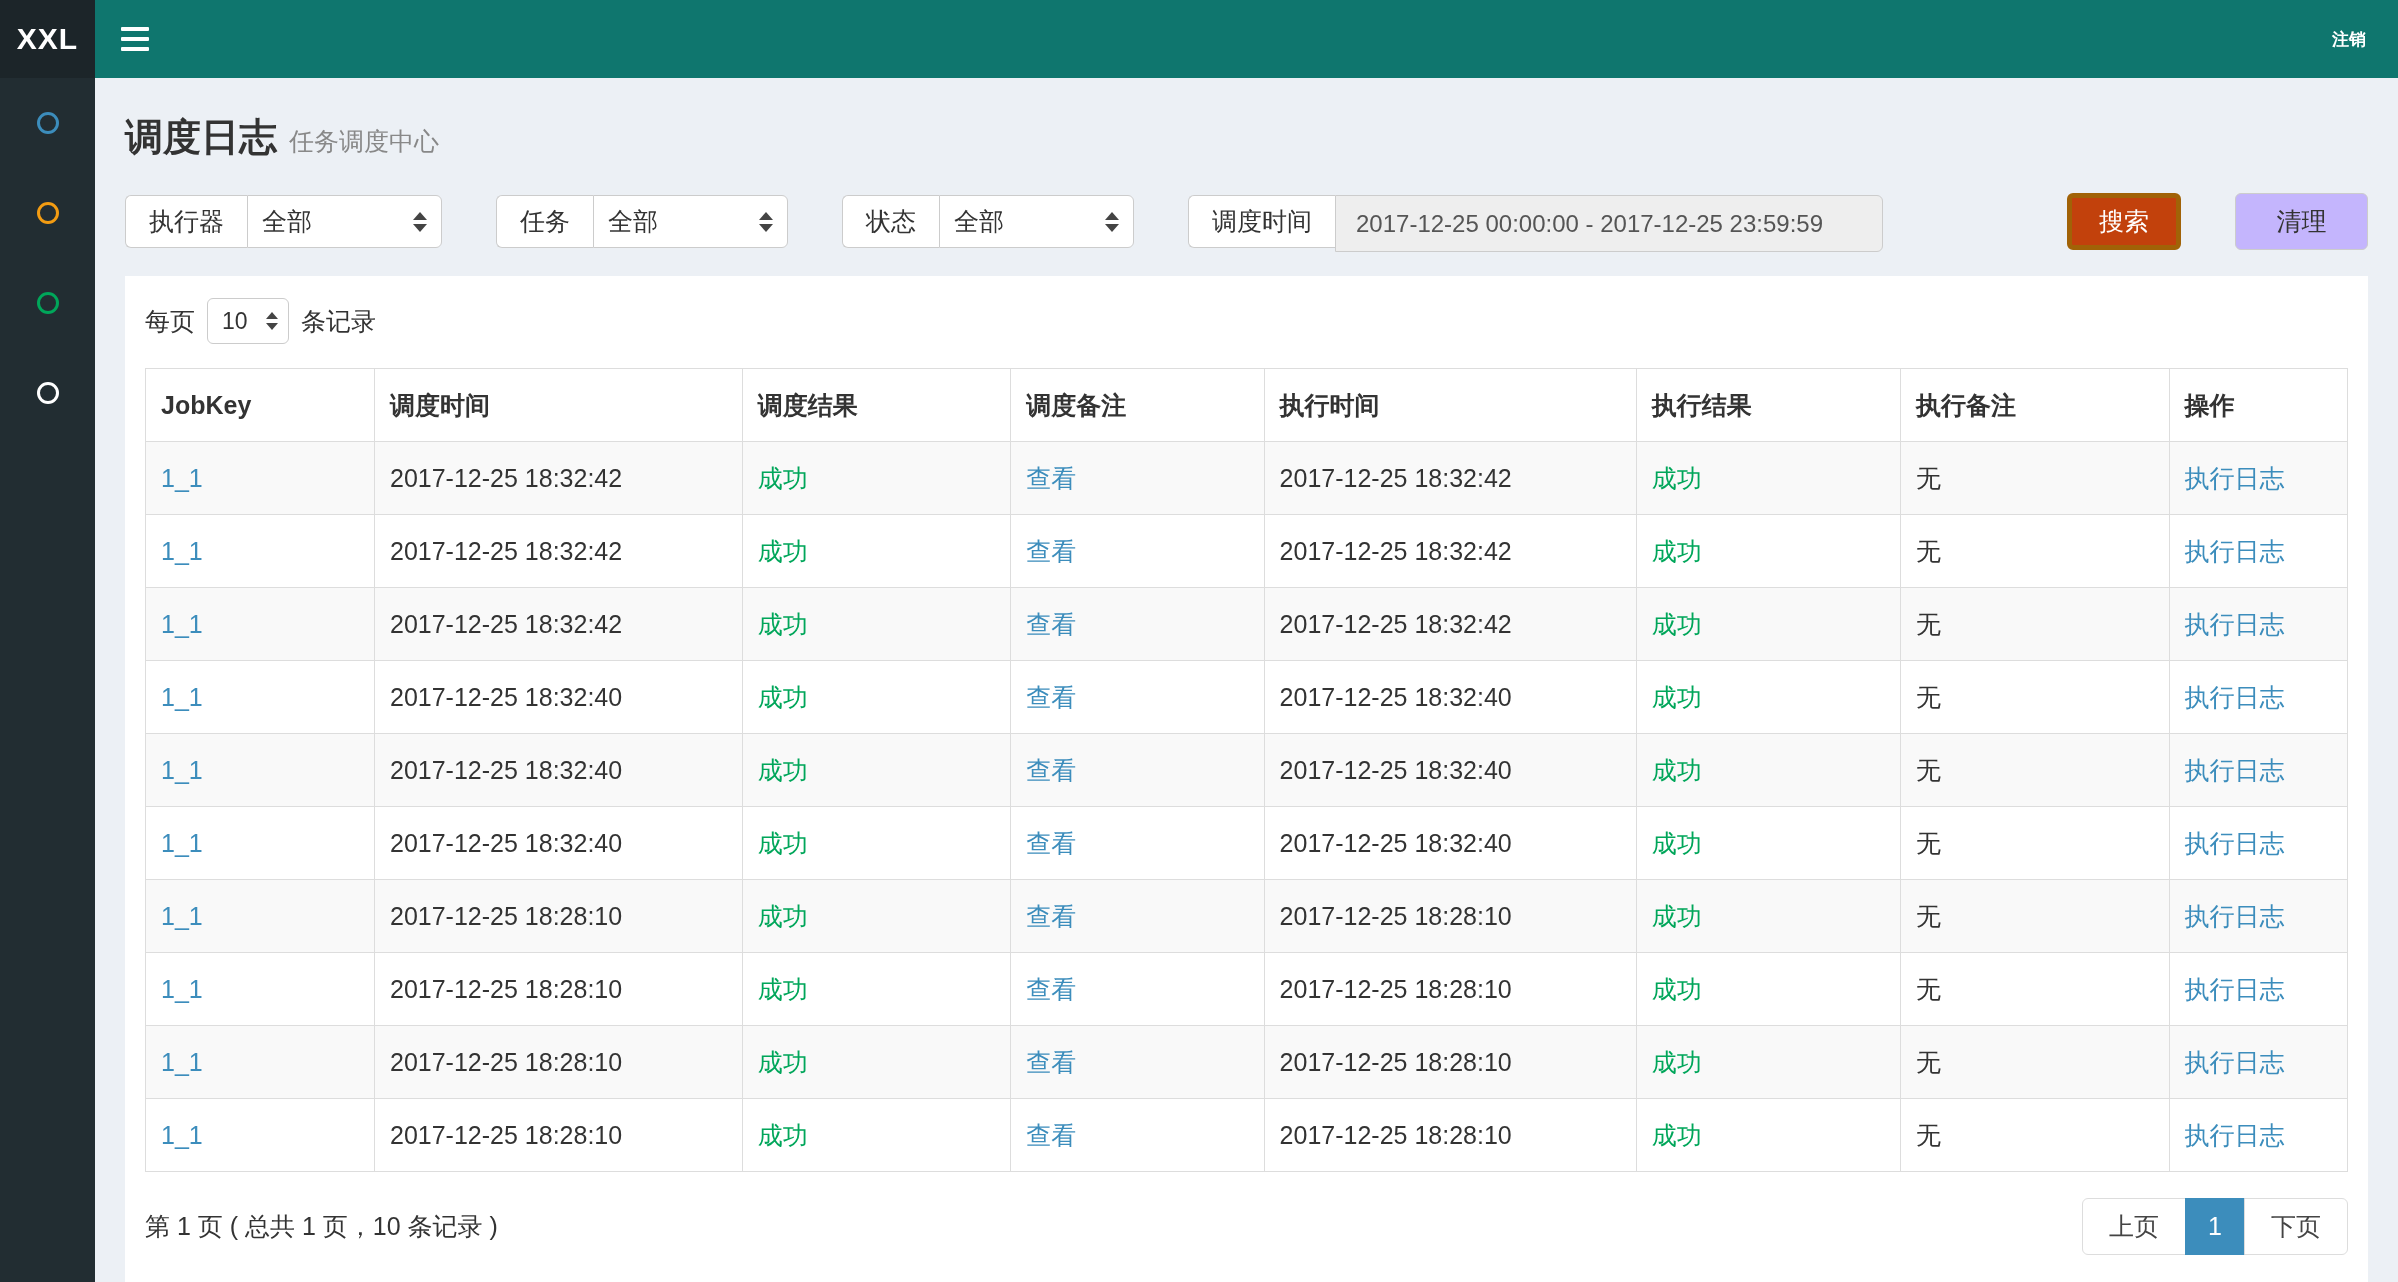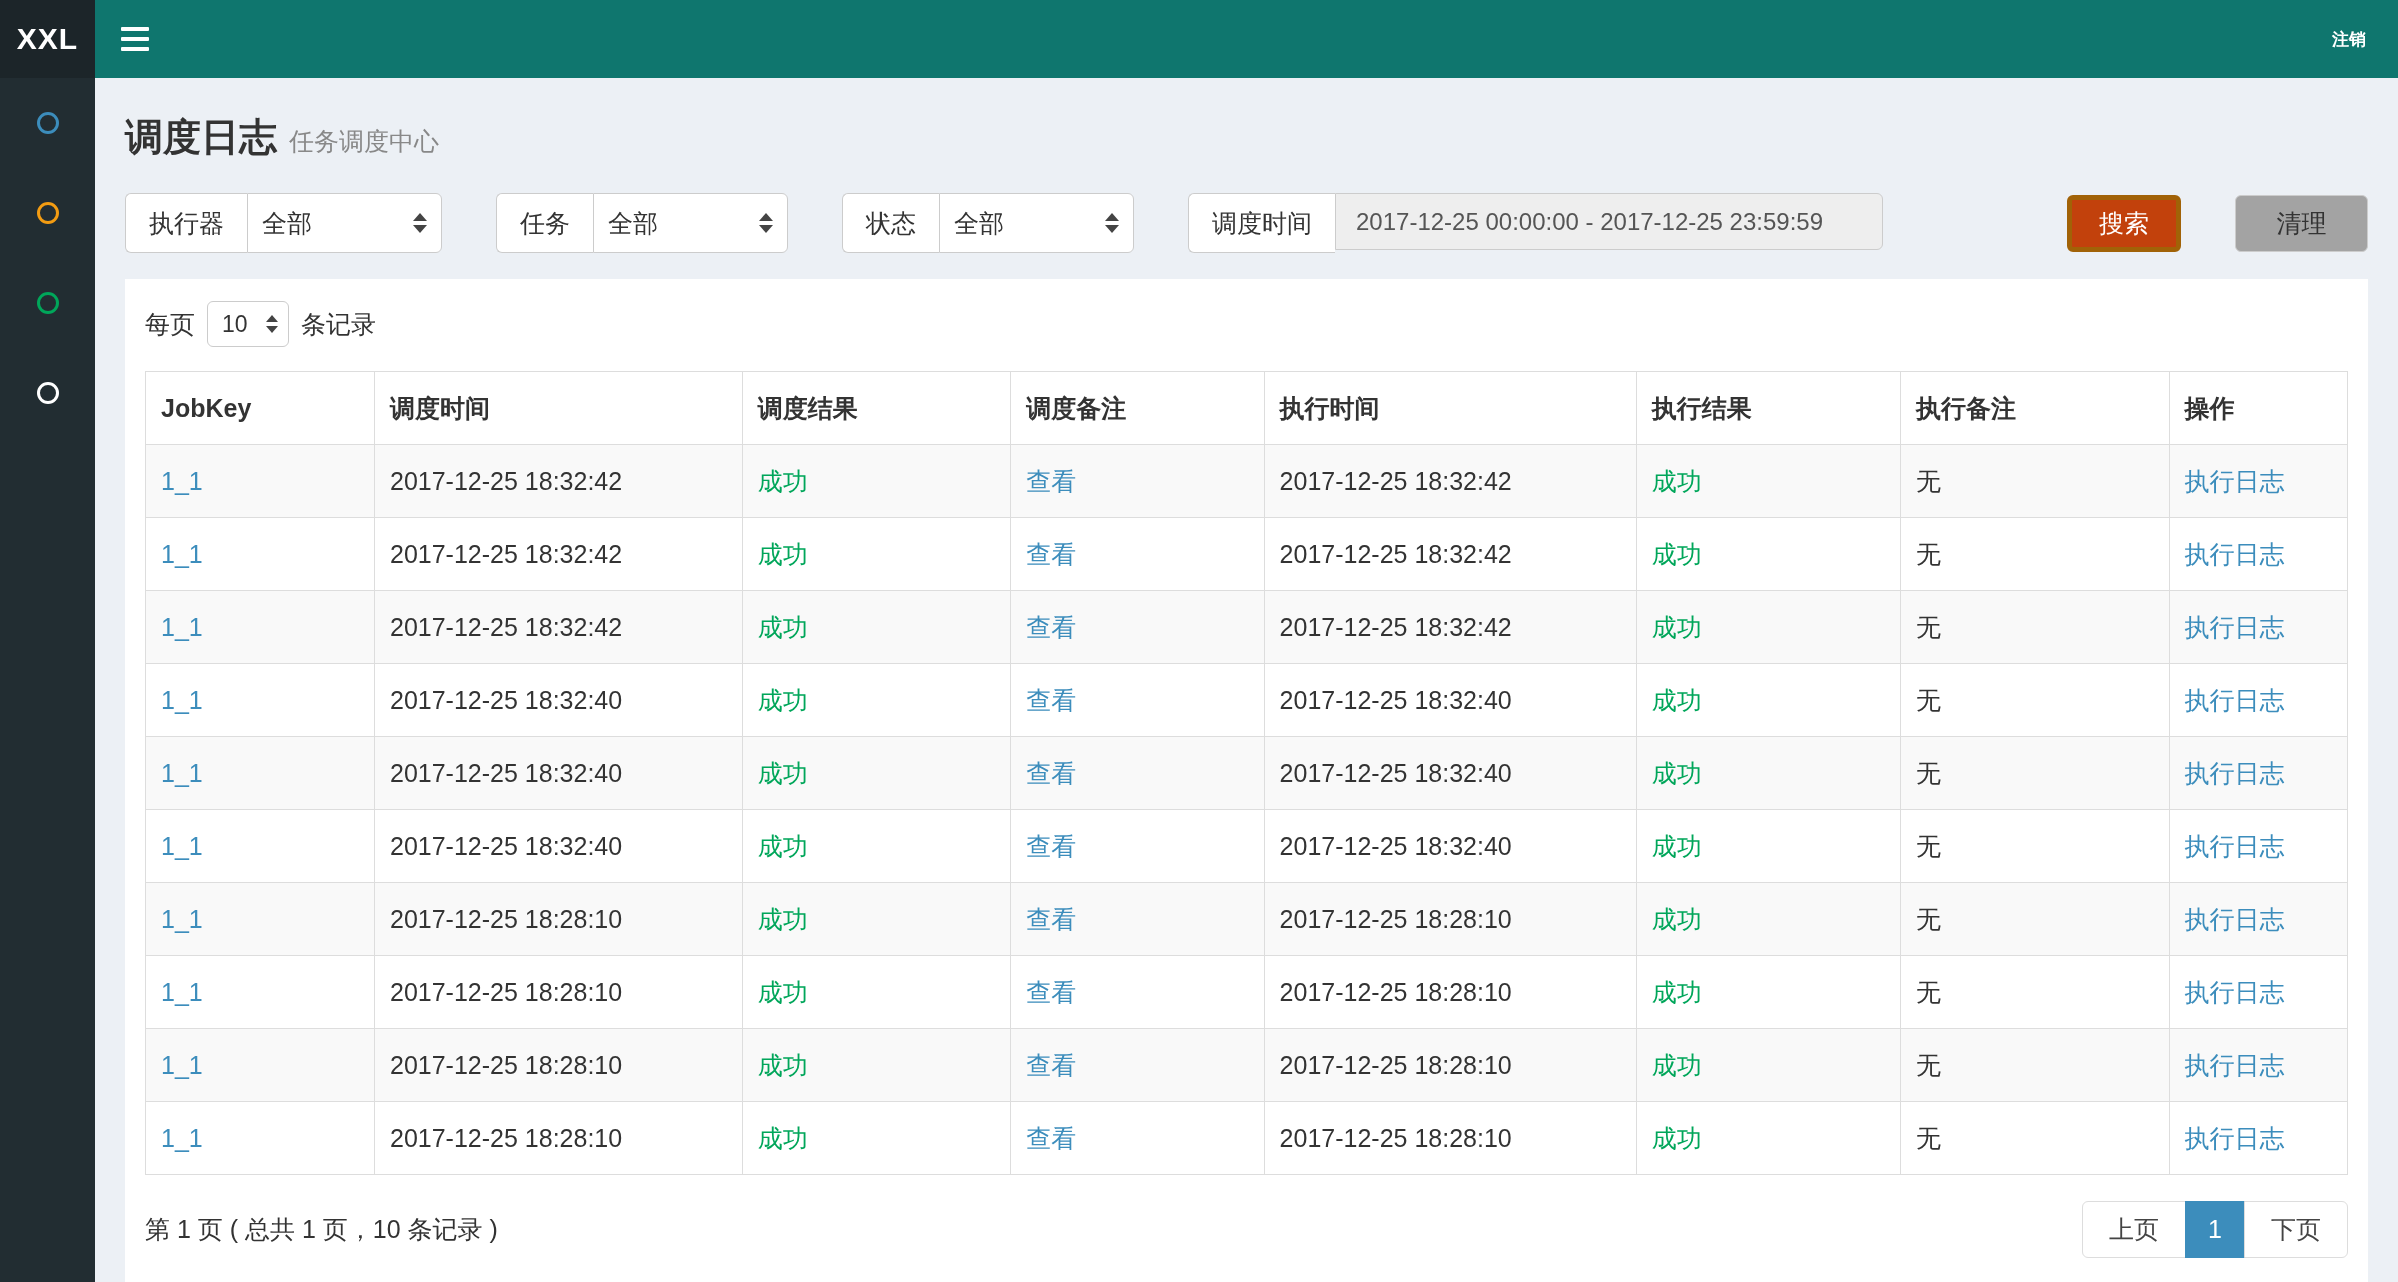--- a/index.html
+++ b/index.html
@@ -20,30 +20,30 @@
 
   
   .content { position:absolute; top:78px; left:95px; right:0; bottom:0; background:#ecf0f5; padding:26px 30px 0 30px; overflow:hidden; }
 
   .page-header { margin:8px 0 30px 0; }
   .page-header h1 { display:inline; font-size:38px; font-weight:700; color:#333; }
   .page-header .subtitle { font-size:25px; color:#888; margin-left:12px; }
 
   
   .filters { display:flex; align-items:center; margin-bottom:26px; }
-  .input-group { display:flex; height:60px; margin-right:54px; }
+  .input-group { display:flex; height:53px; margin-right:54px; }
   .addon { display:flex; align-items:center; padding:0 23px; background:#fff; border:1px solid #ccc; border-right:none; border-radius:6px 0 0 6px; font-size:25px; color:#333; white-space:nowrap; }
   .sel { display:flex; align-items:center; justify-content:space-between; background:#fff; border:1px solid #ccc; border-radius:0 6px 6px 0; font-size:25px; color:#333; padding:0 14px 0 14px; width:195px; cursor:pointer; }
   .stepper { display:inline-flex; flex-direction:column; align-items:center; gap:4px; margin-left:12px; }
   .stepper .up { width:0; height:0; border-left:7px solid transparent; border-right:7px solid transparent; border-bottom:8px solid #444; }
   .stepper .down { width:0; height:0; border-left:7px solid transparent; border-right:7px solid transparent; border-top:8px solid #444; }
   .time-input { width:548px; height:57px; background:#eee; border:1px solid #ccc; border-radius:0 6px 6px 0; font-size:24px; color:#555; padding:0 20px; font-family:"Liberation Sans","DejaVu Sans",sans-serif; }
   .btn { height:57px; border-radius:6px; font-size:25px; cursor:pointer; font-family:inherit; }
   .btn-search { margin-left:auto; width:114px; background:#c2410c; border:5px solid #a16207; color:#fff; }
-  .btn-clear { margin-left:54px; width:133px; background:#a3a3a3; border:1px solid #ccc; color:#333; }
+  .btn-clear { margin-left:54px; width:133px; background:#c4b5fd; border:1px solid #ccc; color:#333; }
 
   
   .box { background:#fff; padding:22px 20px 30px 20px; min-height:1000px; }
   .length-row { display:flex; align-items:center; font-size:25px; color:#333; margin-bottom:24px; }
   .sel.small { width:82px; height:46px; border-radius:6px; border:1px solid #ccc; margin:0 12px; padding:0 10px 0 14px; font-size:23px; }
   .sel.small .stepper { margin-left:6px; }
   .sel.small .stepper .up { border-left-width:6px; border-right-width:6px; border-bottom-width:7px; }
   .sel.small .stepper .down { border-left-width:6px; border-right-width:6px; border-top-width:7px; }
 
   table { width:100%; border-collapse:collapse; table-layout:fixed; font-size:25px; color:#333; border:1px solid #ddd; }

